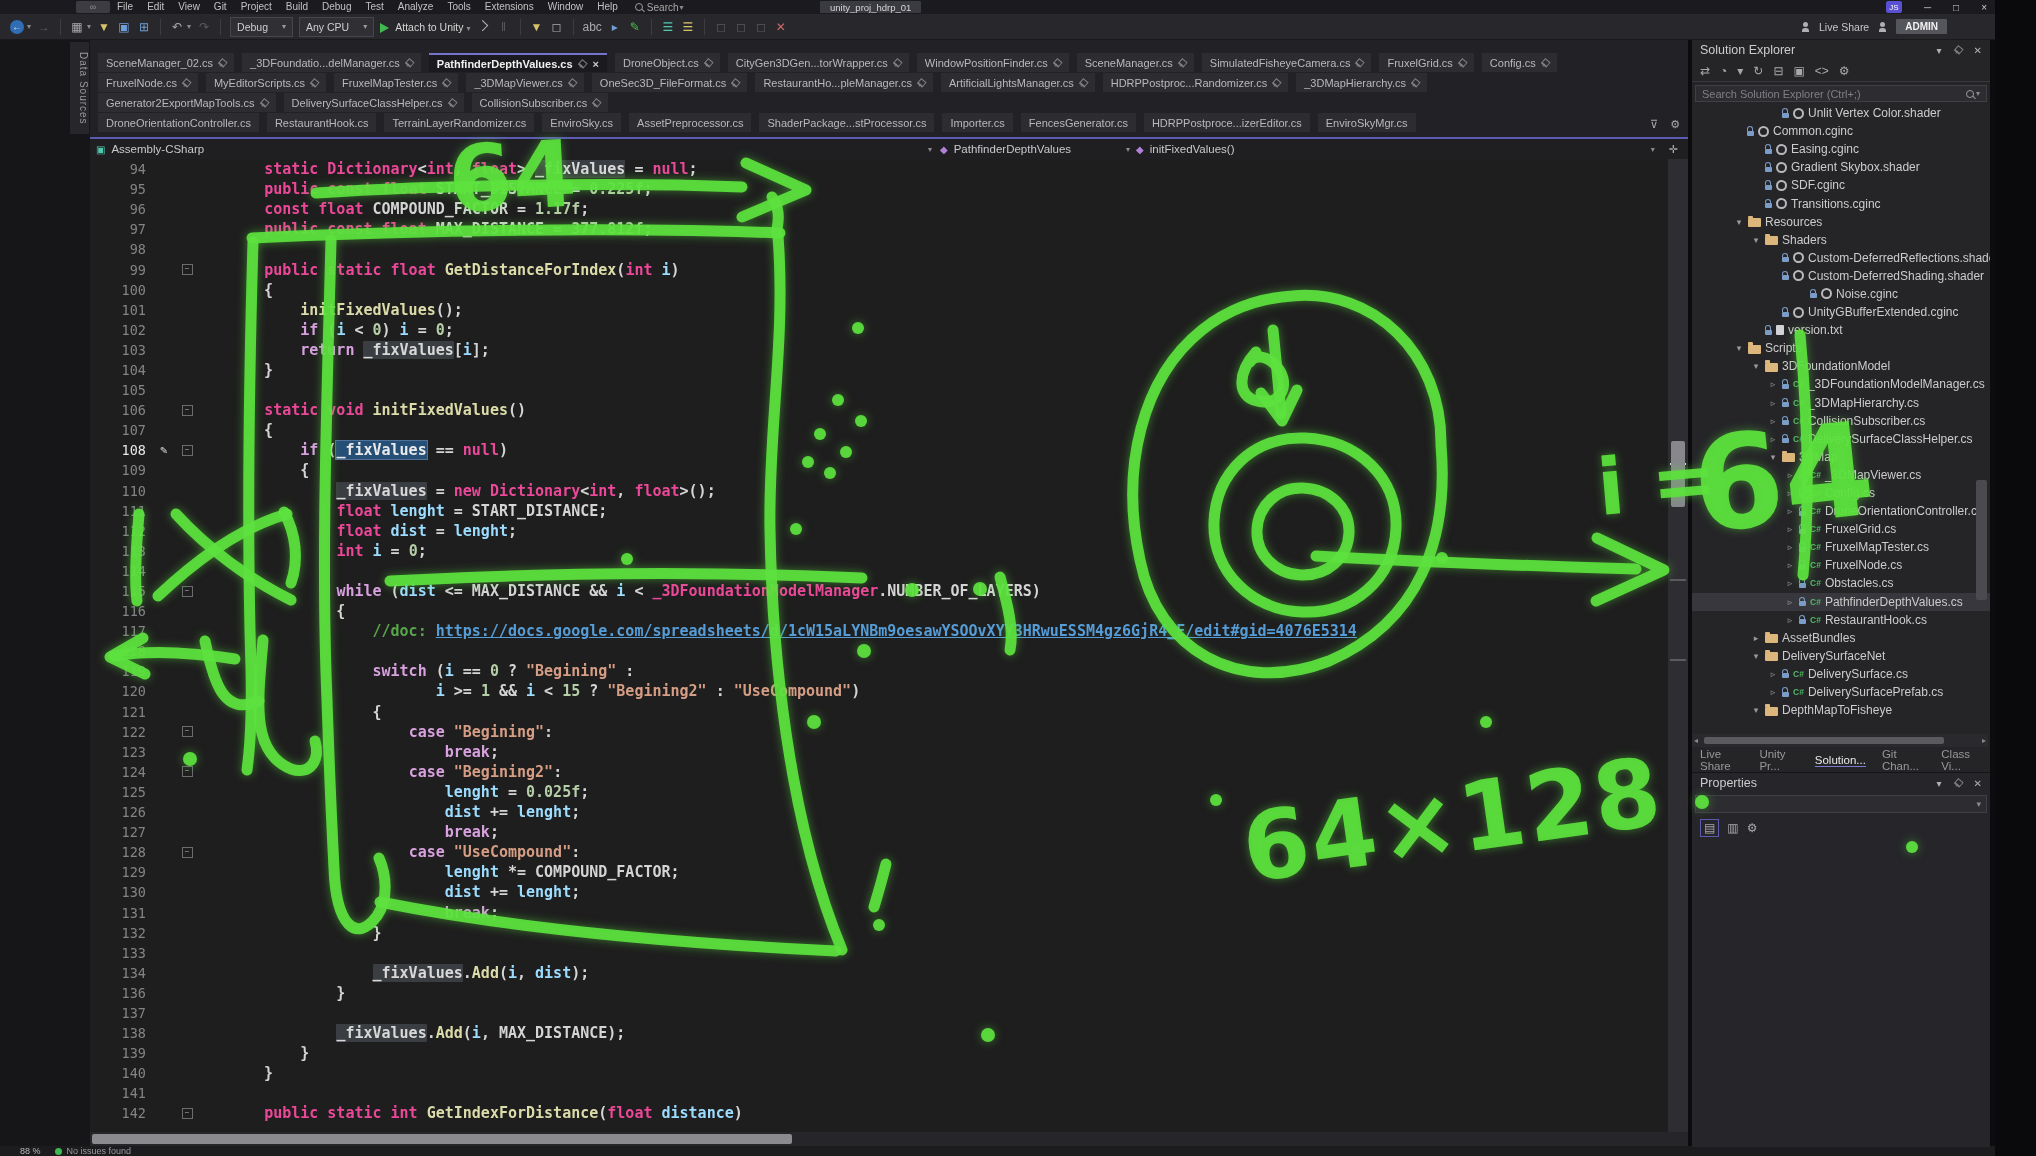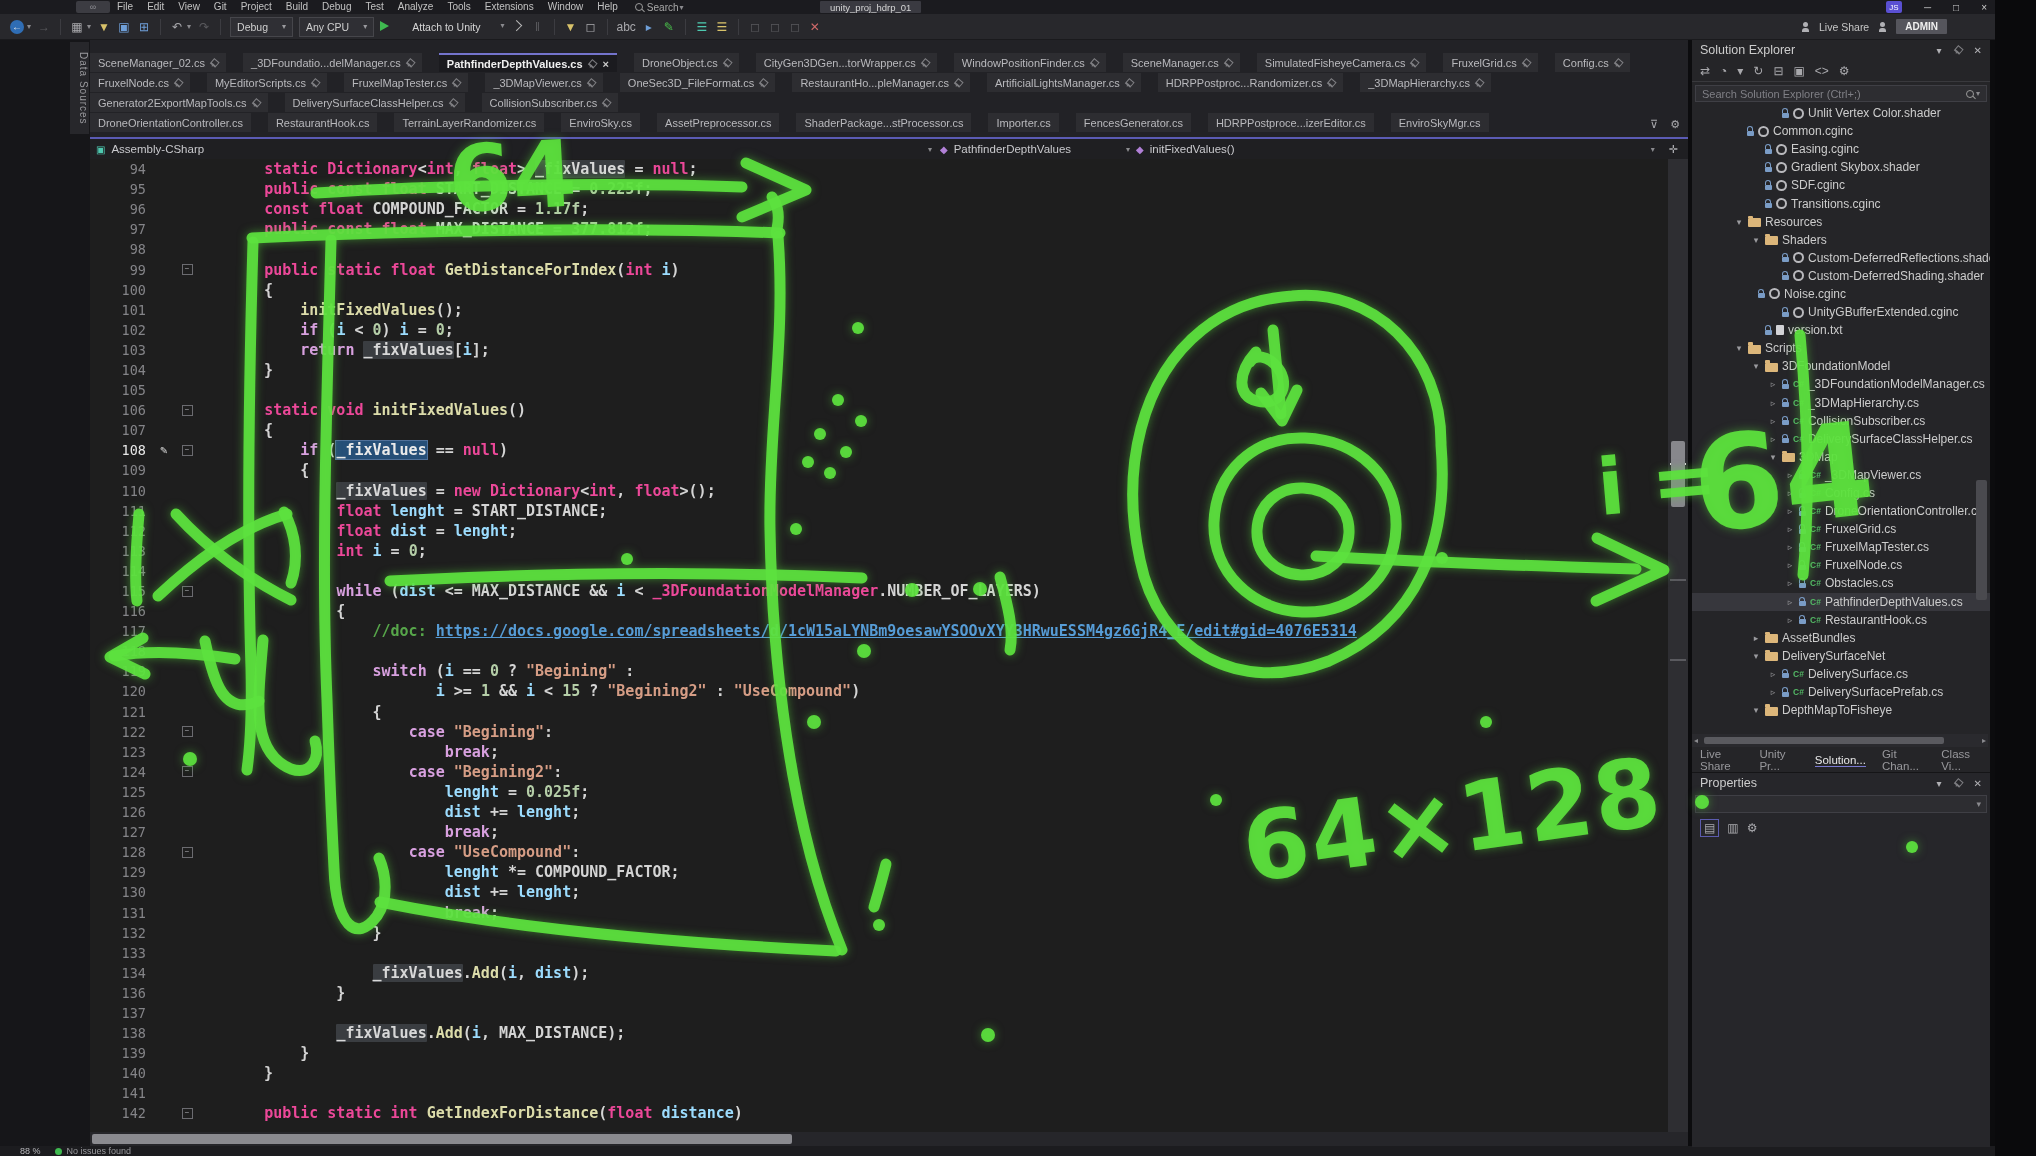--- a/index.html
+++ b/index.html
@@ -30,34 +30,34 @@
   .tbi.green{color:#49c04a;}
   .tbi.teal{color:#4ec9b0;}
   .tbi.yellow{color:#d8c26a;}
   .tbi.red{color:#d06a6a;}
   .tbi.circle{background:#2f6db4;color:#e8e8e8;border-radius:50%;width:14px;height:14px;line-height:14px;font-size:10px;}
   .tsep{width:1px;height:16px;background:#3c3c41;margin:0 3px;}
   .chev{font-size:8px;color:#8a8a8e;margin-left:-3px;}
   .combo{height:18px;background:#2f2f34;border:1px solid #46464b;display:flex;align-items:center;
          padding:0 6px;gap:14px;font-size:10.5px;color:#cfcfcf;}
   .combo .cv{font-size:8px;color:#9a9a9e;}
-  #attach{display:flex;align-items:flex-start;gap:23px;font-size:10.5px;color:#d6d6d6;}
+  #attach{display:flex;align-items:flex-end;gap:6px;font-size:10.5px;color:#d6d6d6;}
   .i-play{width:0;height:0;border-left:9px solid #3fb950;border-top:5.5px solid transparent;border-bottom:5.5px solid transparent;display:inline-block;}
   .i-play-o{width:7px;height:7px;border:1.5px solid #b9b9b9;border-left:none;border-top:none;transform:rotate(-45deg) translateY(-2px);display:inline-block;}
   #toolbar-right{display:flex;align-items:center;gap:10px;margin-right:48px;font-size:10.5px;color:#c6c6c6;}
   .i-person{width:7px;height:4px;border-radius:3px 3px 0 0;background:#b0b0b4;position:relative;display:inline-block;margin-top:6px;}
   .i-person::before{content:'';position:absolute;width:5px;height:5px;border-radius:50%;background:#b0b0b4;left:1px;top:-6px;}
   #admin-btn{background:#55555c;color:#f0f0f0;font-size:10px;font-weight:bold;padding:2px 9px;border-radius:1px;}
   
   #leftrail{left:0;top:40px;width:90px;height:1106px;background:#161619;}
   #datasources{position:absolute;left:70px;top:2px;width:19px;height:92px;background:#27272b;color:#9a9a9e;
                font-size:10px;writing-mode:vertical-rl;text-align:center;letter-spacing:1px;}
   
   #tabstrip{left:90px;top:40px;width:1598px;height:97px;background:#222226;border-bottom:2px solid #5b5bb4;box-sizing:content-box;}
-  .tabrow{position:absolute;left:0;display:flex;height:19px;gap:17px;}
+  .tabrow{position:absolute;left:8px;display:flex;height:19px;gap:8px;}
   .tab{display:flex;align-items:center;gap:5px;padding:0 8px;background:#2d2d31;color:#b9b9bd;font-size:11px;white-space:nowrap;}
   .tab.active{background:#1b1b1f;color:#f0f0f0;font-weight:bold;border-top:2px solid #7474cc;height:17px;}
   .i-pin{width:8px;height:8px;position:relative;display:inline-block;transform:rotate(40deg);opacity:.75;}
   .i-pin::before{content:'';position:absolute;left:1px;top:0;width:5px;height:4px;border:1px solid #9a9a9e;border-bottom-width:2px;}
   .i-pin::after{content:'';position:absolute;left:3.5px;top:5px;width:1px;height:3px;background:#9a9a9e;}
   .tclose{font-size:11px;color:#cccccc;margin-left:2px;}
   #tabs-right-icons{position:absolute;right:8px;top:78px;display:flex;gap:12px;color:#a9a9ad;font-size:11px;}
   
   #breadcrumb{left:90px;top:139px;width:1598px;height:20px;background:#1f1f22;display:flex;align-items:center;
               font-size:11.5px;color:#c9c9cd;}
@@ -787,21 +787,21 @@
           <span class="i-lock"></span>
           <span class="i-shader"></span>
           <span>Custom-DeferredReflections.shade</span>
         </div>
         <div class="trow" style="padding-left: 76px;">
           <span class="tr-arrow"></span>
           <span class="i-lock"></span>
           <span class="i-shader"></span>
           <span>Custom-DeferredShading.shader</span>
         </div>
-        <div class="trow" style="padding-left: 52px;">
+        <div class="trow" style="padding-left: 104px;">
           <span class="tr-arrow"></span>
           <span class="i-lock"></span>
           <span class="i-shader"></span>
           <span>Noise.cginc</span>
         </div>
         <div class="trow" style="padding-left: 76px;">
           <span class="tr-arrow"></span>
           <span class="i-lock"></span>
           <span class="i-shader"></span>
           <span>UnityGBufferExtended.cginc</span>

